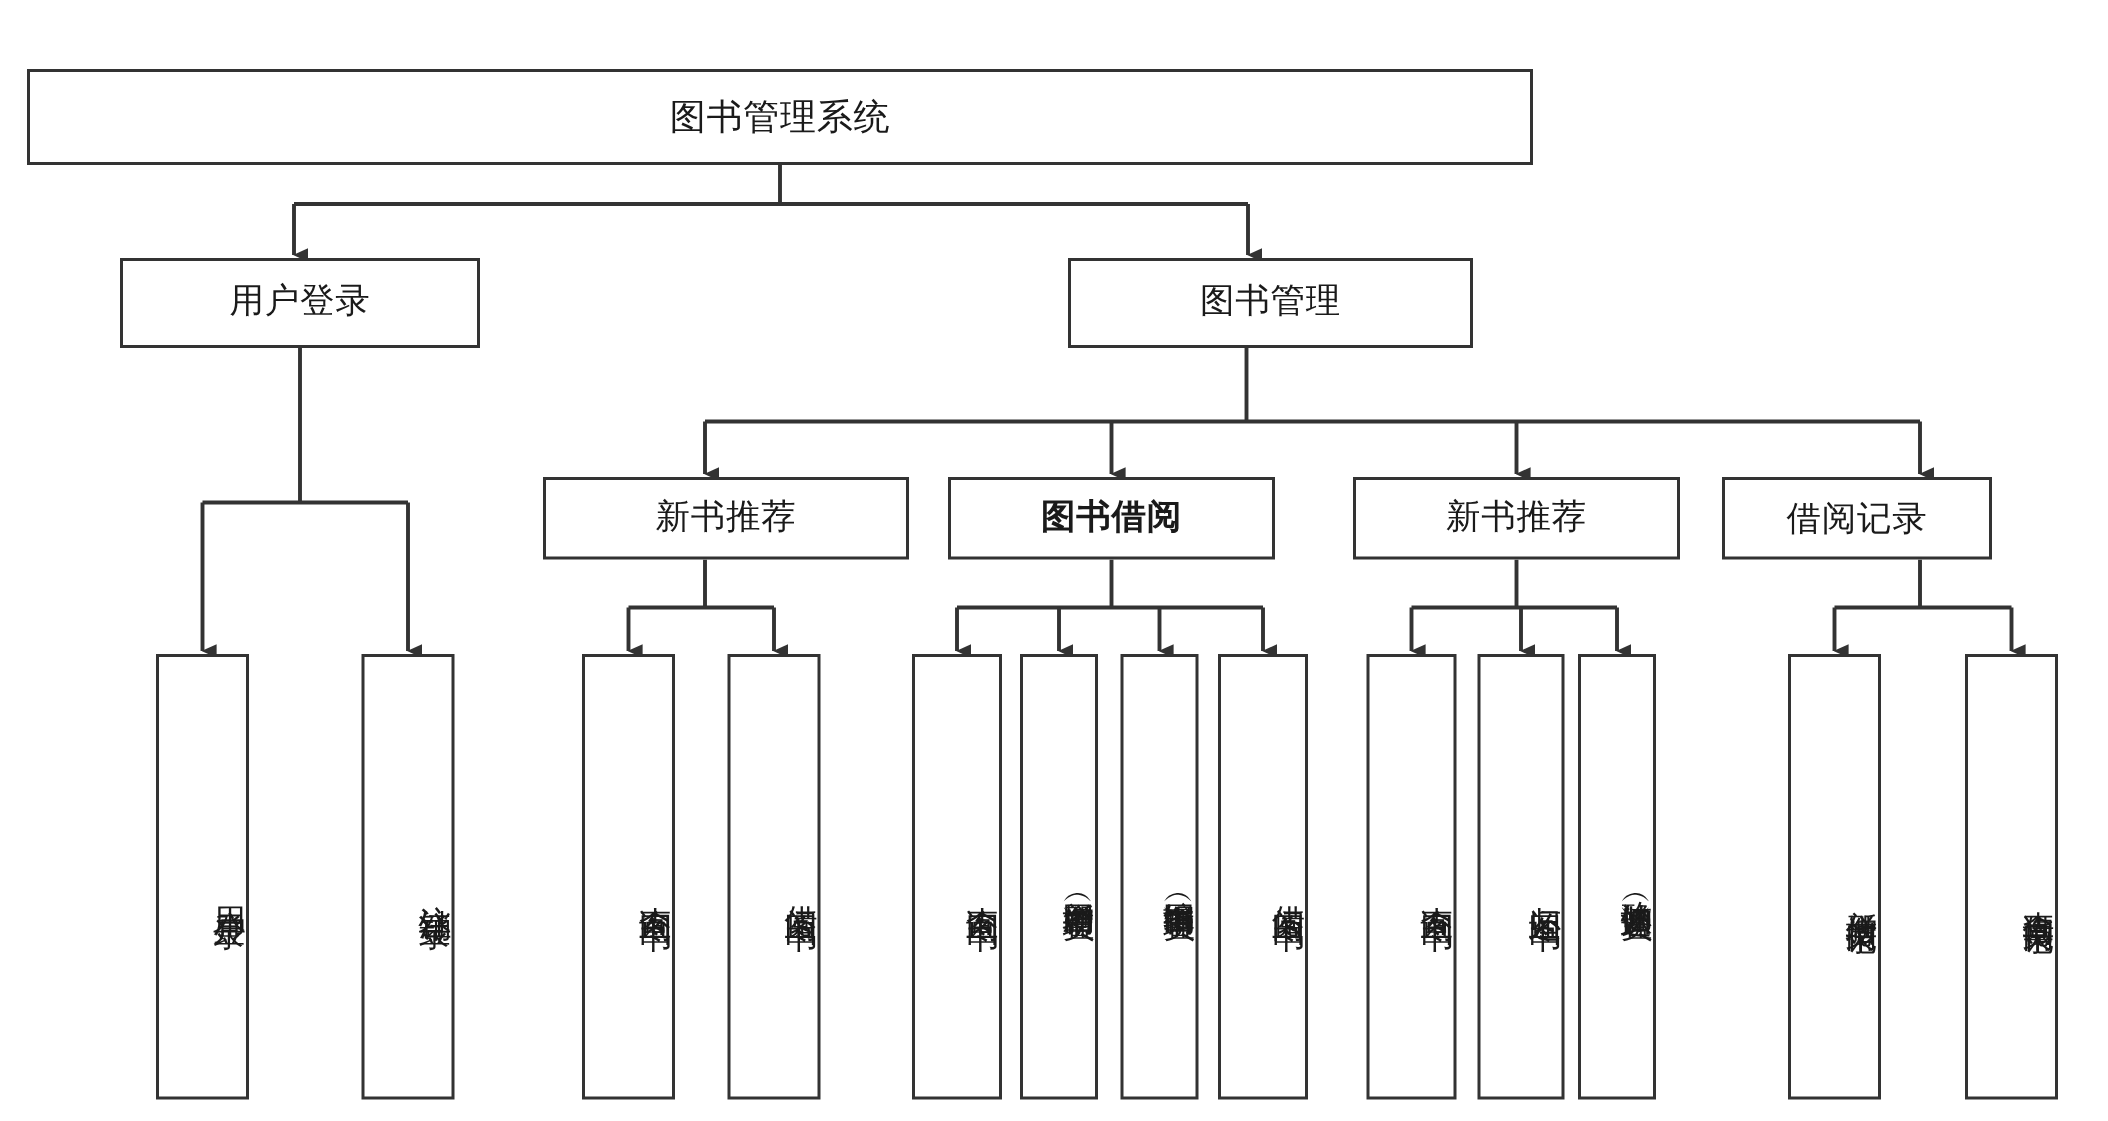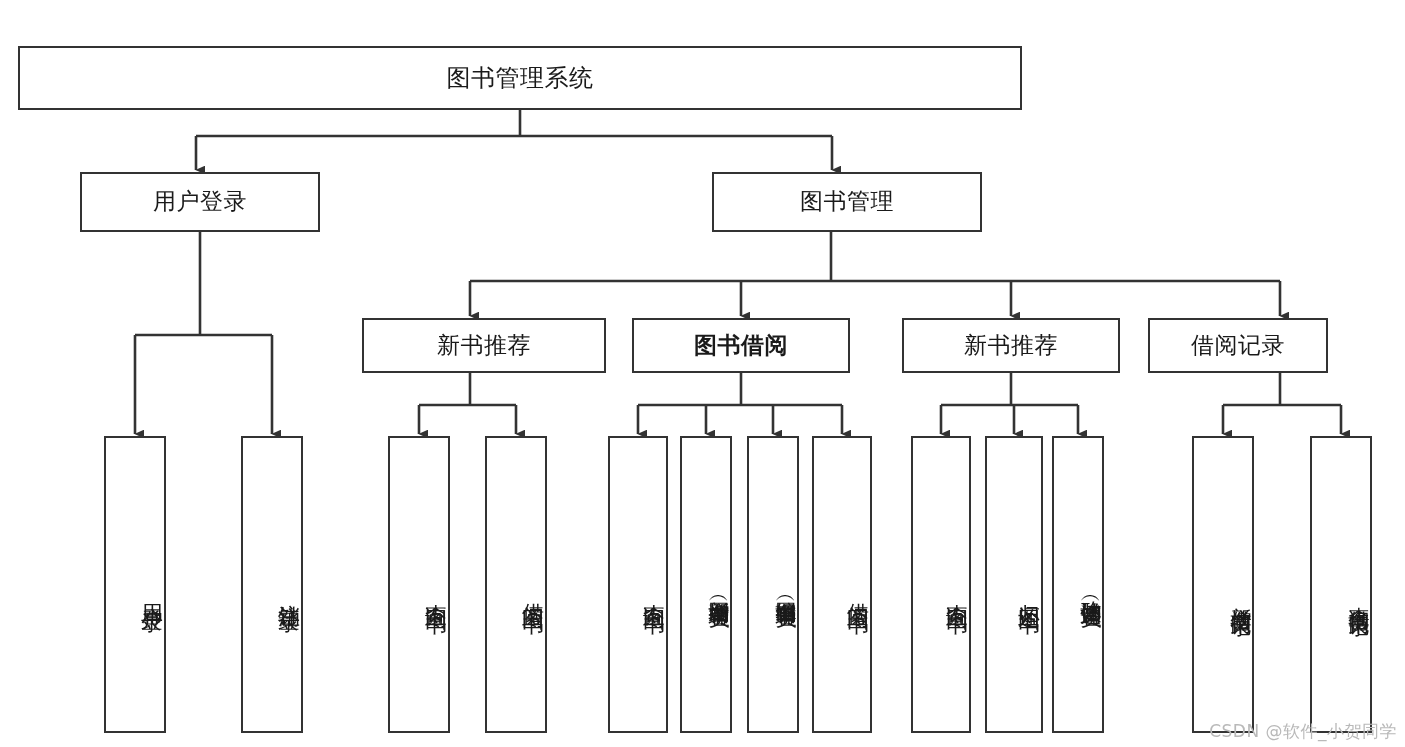--- a/index.html
+++ b/index.html
@@ -185,14 +185,13 @@
     <span class="vlabel">确认归还（管理员）</span>
   </div>
 
   <div class="node node-v" style="left:1192px; top:436px; width:62px; height:297px; font-size:21px; letter-spacing:2px; padding-top:22px;">
     <span class="vlabel">新增借阅记录</span>
   </div>
   <div class="node node-v" style="left:1310px; top:436px; width:62px; height:297px; font-size:21px; letter-spacing:2px; padding-top:22px;">
     <span class="vlabel">查询借阅记录</span>
   </div>
 
-  <div id="watermark">CSDN @软件_小贺同学</div>
 </div>
 
 </body></html>

